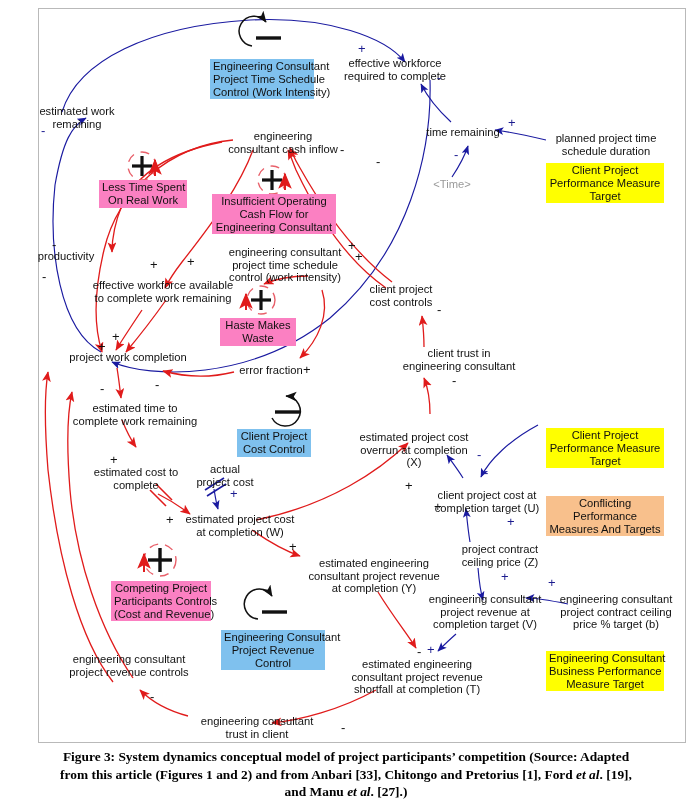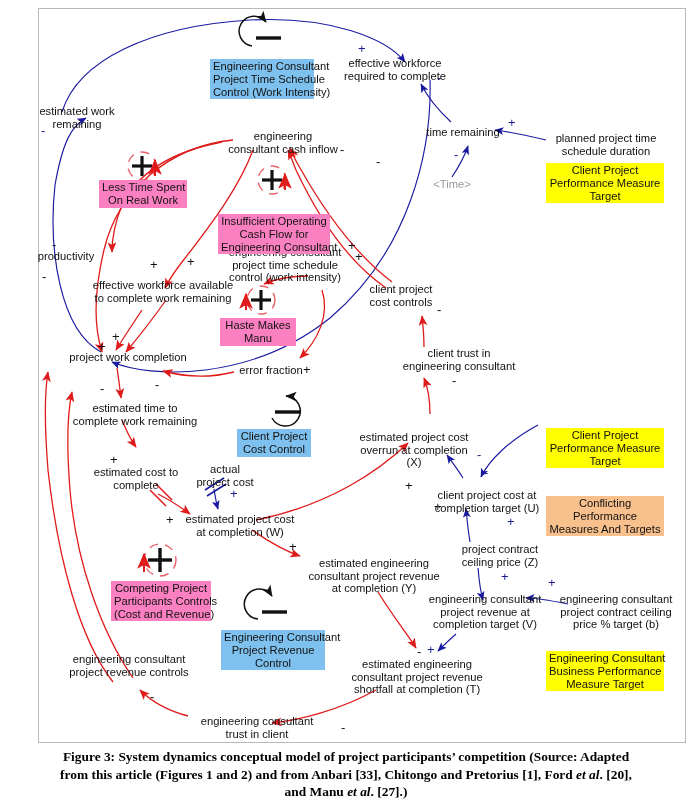--- a/index.html
+++ b/index.html
@@ -315,29 +315,29 @@
     <div>Engineering Consultant</div>
     <div>Project Time Schedule</div>
     <div>Control (Work Intensity)</div>
   </div>
 
   <div class="box pink" style="left:99px;top:180px;width:88px;">
     <div>Less Time Spent</div>
     <div>On Real Work</div>
   </div>
 
-  <div class="box pink" style="left:218px;top:194px;width:112px;margin-top:20px;">
+  <div class="box pink" style="left:212px;top:194px;width:124px;">
     <div>Insufficient Operating</div>
     <div>Cash Flow for</div>
     <div>Engineering Consultant</div>
   </div>
 
   <div class="box pink" style="left:220px;top:318px;width:76px;">
     <div>Haste Makes</div>
-    <div>Manu</div>
+    <div>Waste</div>
   </div>
 
   <div class="box blue" style="left:237px;top:429px;width:74px;">
     <div>Client Project</div>
     <div>Cost Control</div>
   </div>
 
   <div class="box pink" style="left:111px;top:581px;width:100px;">
     <div>Competing Project</div>
     <div>Participants Controls</div>
@@ -369,17 +369,17 @@
   </div>
 
   <div class="box yellow" style="left:546px;top:651px;width:118px;">
     <div>Engineering Consultant</div>
     <div>Business Performance</div>
     <div>Measure Target</div>
   </div>
 
   <div class="caption">
     <div>Figure 3: System dynamics conceptual model of project participants’ competition (Source: Adapted</div>
-    <div><span>from this article (Figures 1 and 2) and from Anbari [33], Chitongo and Pretorius [1], Ford </span><i>et al</i><span>. [20],</span></div>
+    <div><span>from this article (Figures 1 and 2) and from Anbari [33], Chitongo and Pretorius [1], Ford </span><i>et al</i><span>. [19],</span></div>
     <div><span>and Manu </span><i>et al</i><span>. [27].)</span></div>
   </div>
 
 </div>
 
 </body></html>

